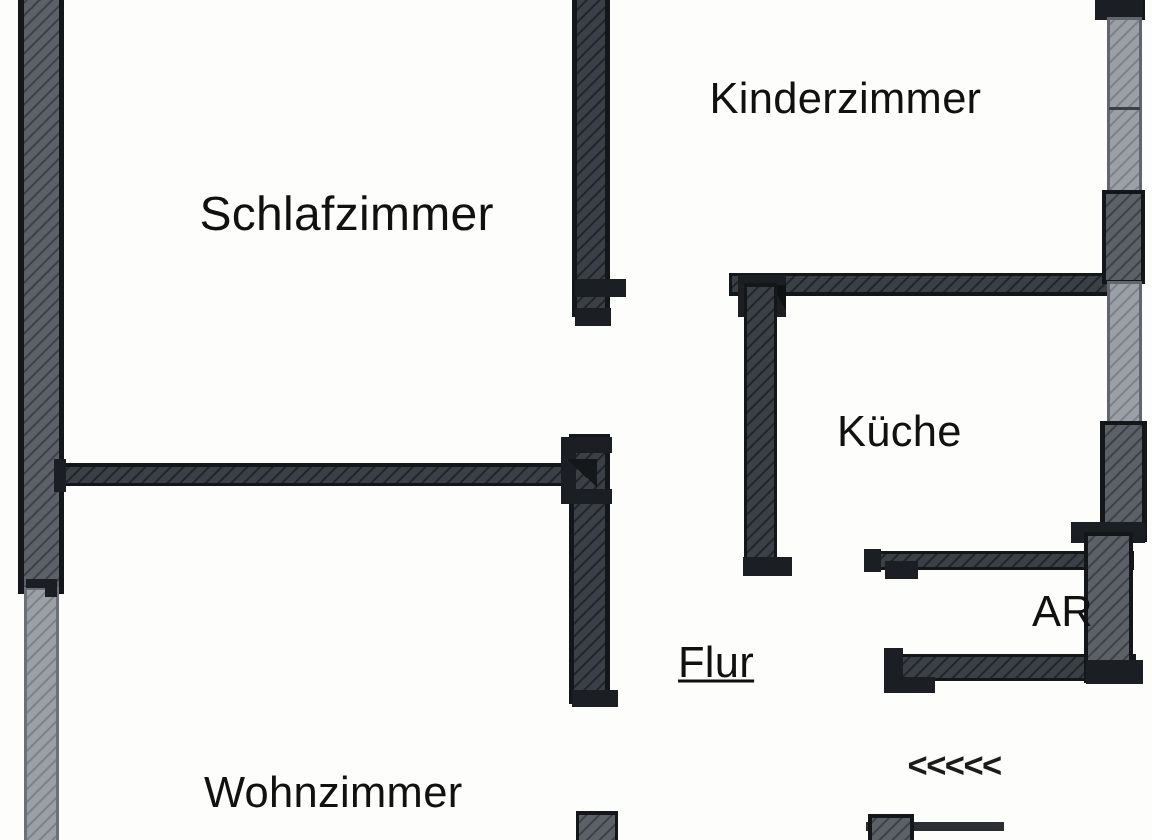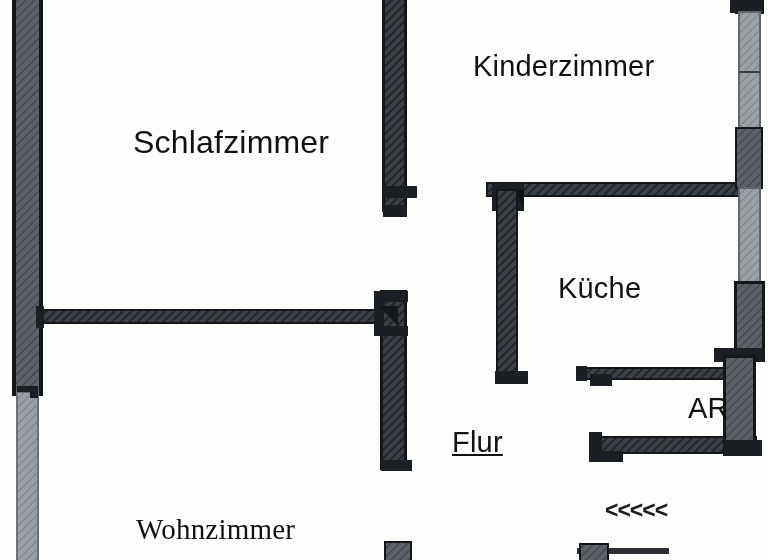--- a/index.html
+++ b/index.html
@@ -32,21 +32,21 @@
     white-space: nowrap;
     letter-spacing: 0.2px;
     line-height: 1;
     user-select: none;
   }
   .lbl-schlafzimmer { left: 133px; top: 126px; font-size: 32px; }
   .lbl-kinderzimmer { left: 473px; top: 52px;  font-size: 29px; }
   .lbl-kueche       { left: 558px; top: 274px; font-size: 29px; }
   .lbl-ar           { left: 650px; top: 394px; font-size: 29px; margin-left: 38px; }
   .lbl-flur         { left: 452px; top: 428px; font-size: 29px; text-decoration: underline; }
-  .lbl-wohnzimmer   { left: 136px; top: 515px; font-size: 29px; font-family: Liberation Serif, serif; }
+  .lbl-wohnzimmer   { left: 136px; top: 515px; font-size: 29px; }
   .marker-arrows {
     position: absolute;
     left: 605px;
     top: 497px;
     font-size: 23px;
     font-weight: 700;
     color: #1b1b1b;
     letter-spacing: -1px;
     font-family: "Liberation Sans", "DejaVu Sans", sans-serif;
     user-select: none;

